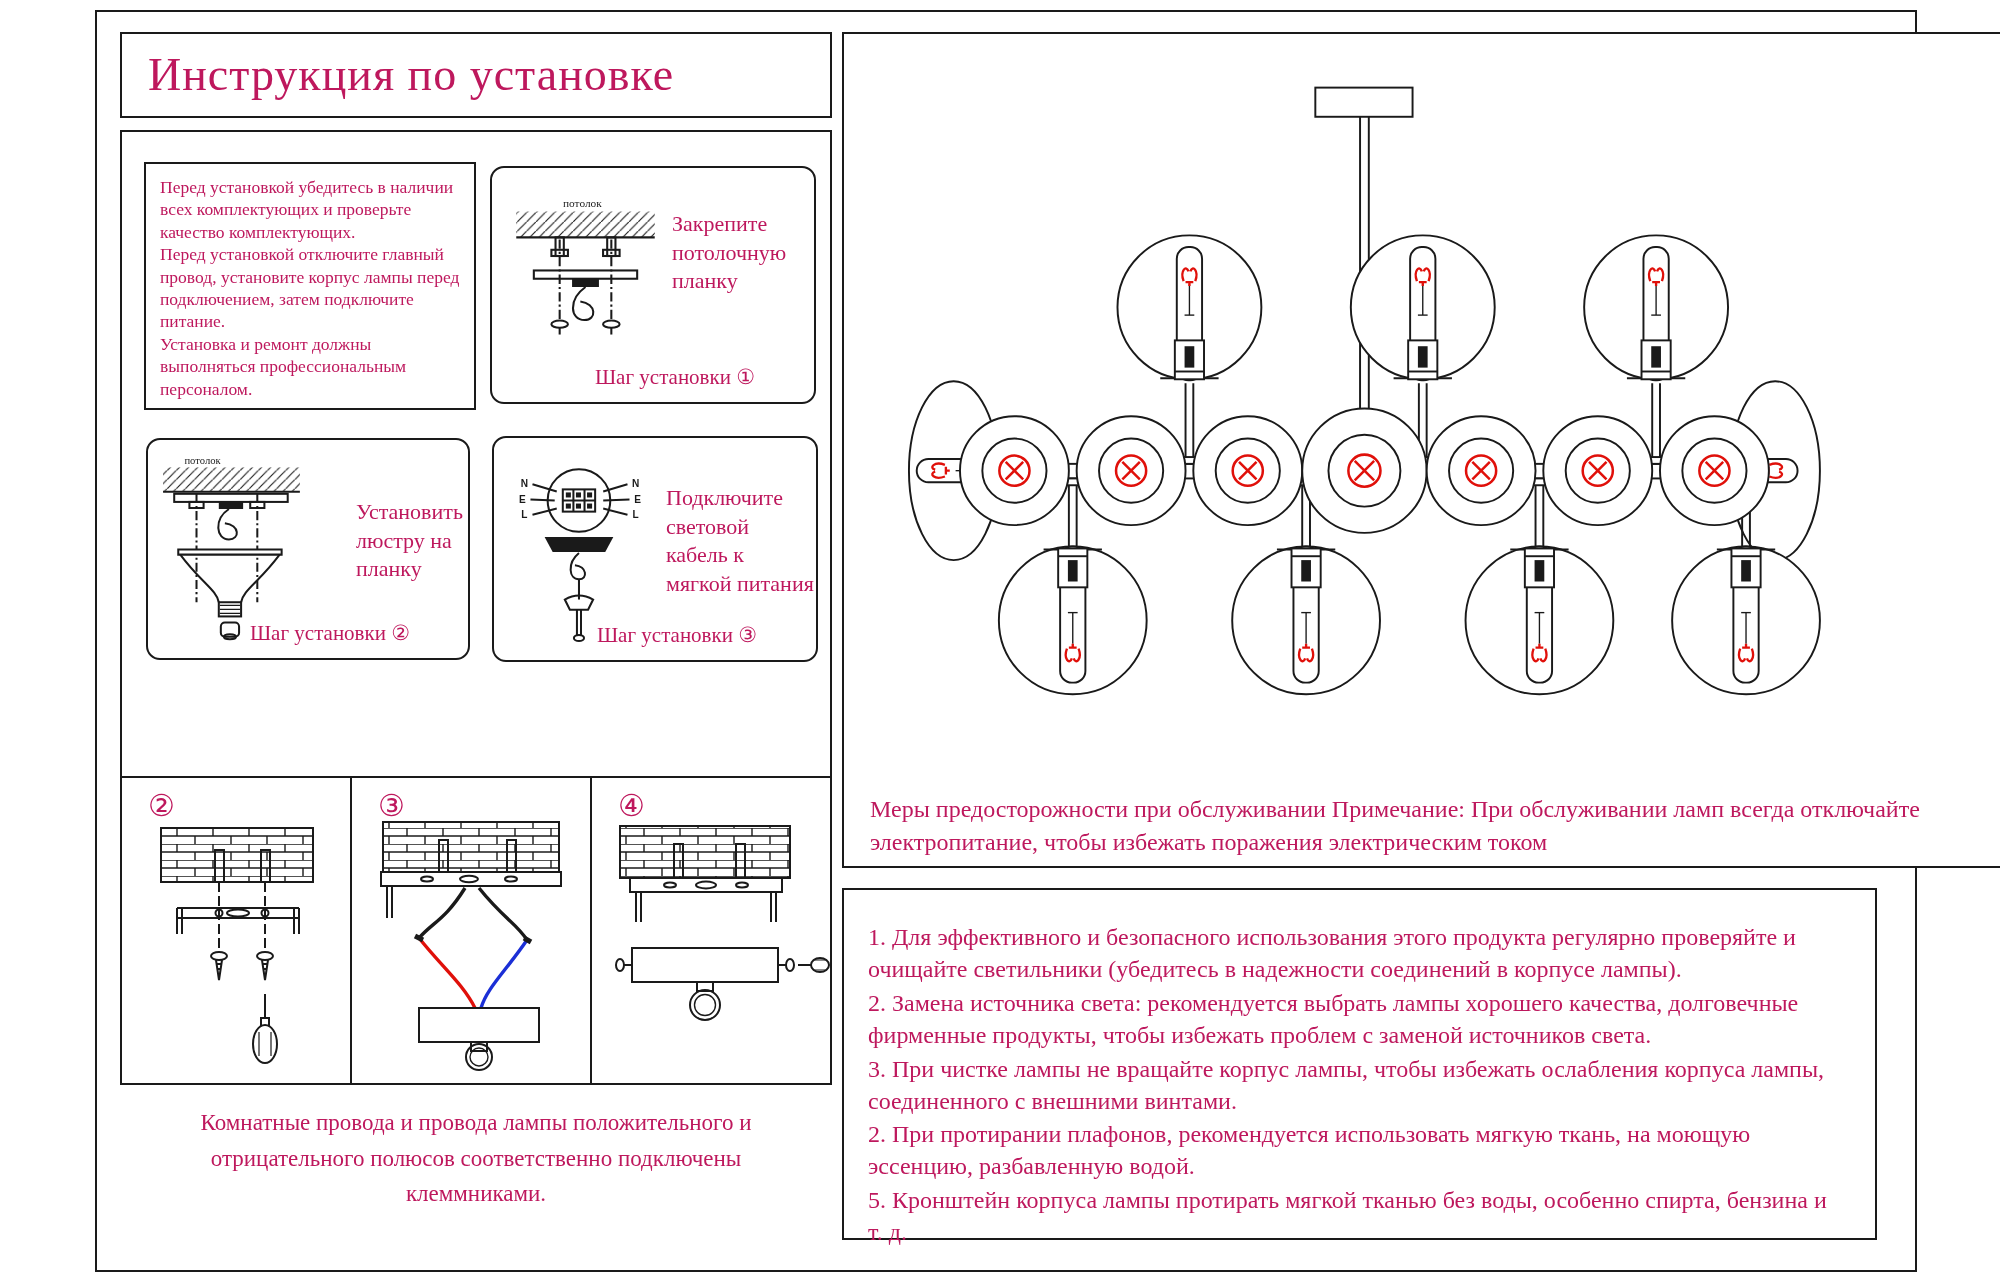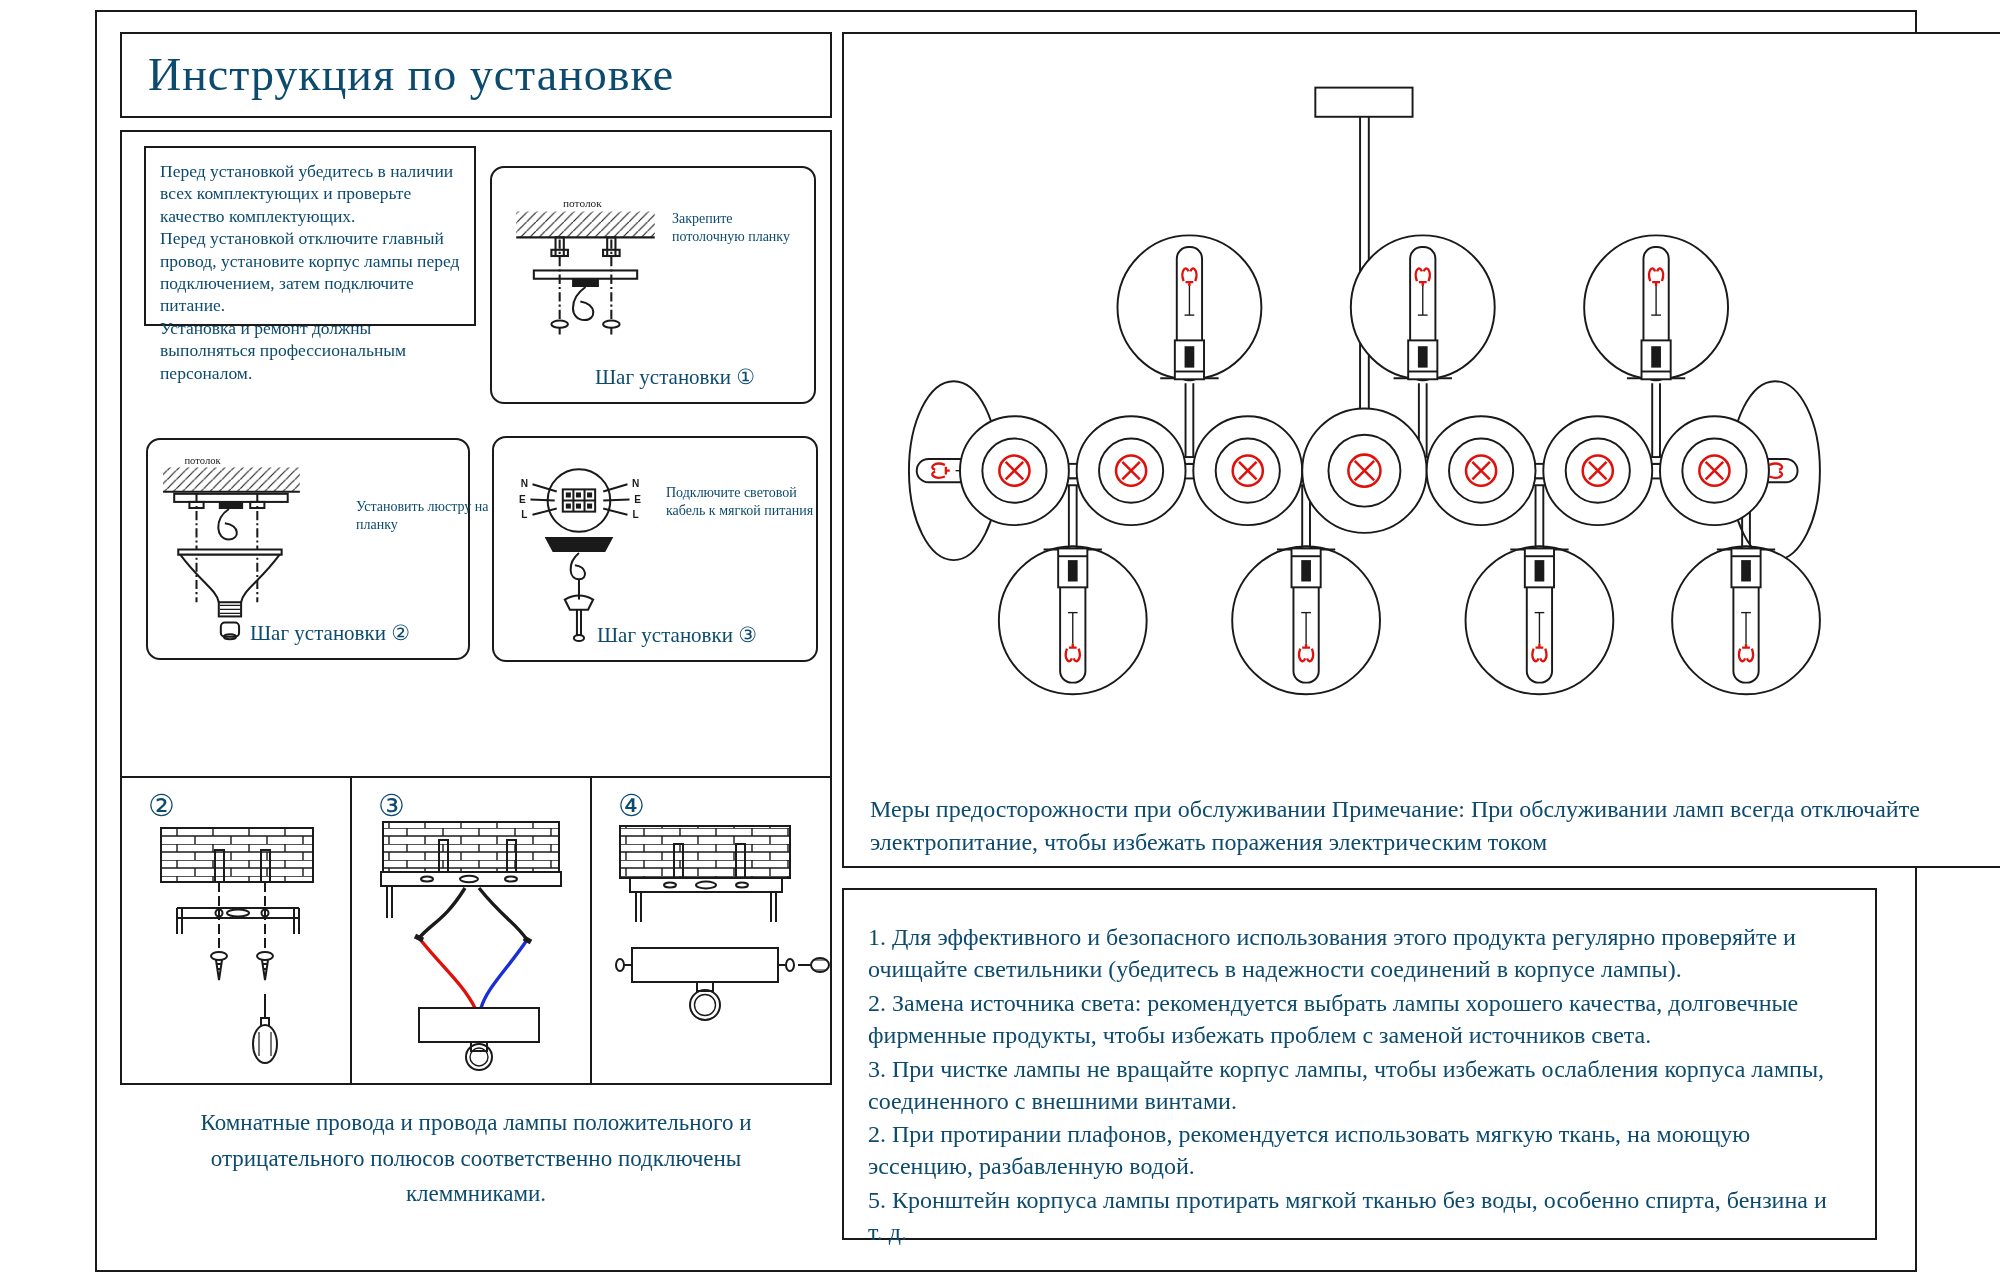--- a/index.html
+++ b/index.html
@@ -1,30 +1,30 @@
 <!DOCTYPE html>
 <html><head>
 <meta charset="utf-8">
 <style>
   html,body{margin:0;padding:0;background:#fff;}
   .page{position:relative;width:2000px;height:1279px;background:#fff;
-        font-family:"Liberation Serif","DejaVu Serif",serif;color:#0c4a6e;overflow:hidden;}
+        font-family:"Liberation Serif","DejaVu Serif",serif;color:#be185d;overflow:hidden;}
   .abs{position:absolute;}
   .bx{border:2px solid #1a1a1a;box-sizing:border-box;background:#fff;}
   .outer{left:95px;top:10px;width:1818px;height:1258px;border:2px solid #1a1a1a;}
   .title-box{left:120px;top:32px;width:712px;height:86px;}
   .title-box span{display:block;padding-left:26px;line-height:82px;font-size:46px;letter-spacing:1px;}
   .left-box{left:120px;top:130px;width:712px;height:648px;}
-  .intro-box{left:22px;top:14px;width:332px;height:180px;border:2px solid #1a1a1a;box-sizing:border-box;}
+  .intro-box{left:22px;top:30px;width:332px;height:248px;border:2px solid #1a1a1a;box-sizing:border-box;}
   .intro-text{padding:12px 14px;font-size:17.5px;line-height:1.28;white-space:pre-line;}
   .step-box{border:2px solid #1a1a1a;border-radius:14px;box-sizing:border-box;background:#fff;}
   .s1{left:368px;top:34px;width:326px;height:238px;}
   .s2{left:24px;top:306px;width:324px;height:222px;}
   .s3{left:370px;top:304px;width:326px;height:226px;}
-  .step-desc{position:absolute;font-size:14px;line-height:1.3;}
+  .step-desc{position:absolute;font-size:22px;line-height:1.3;}
   .step-cap{position:absolute;left:0;right:0;bottom:12px;text-align:center;font-size:21px;margin-left:44px;}
   .panels-row{left:120px;top:778px;width:712px;height:307px;border:2px solid #1a1a1a;border-top:none;box-sizing:border-box;display:flex;}
   .panel{position:relative;height:100%;box-sizing:border-box;}
   .panel+.panel{border-left:2px solid #1a1a1a;}
   .p2{width:228px;} .p3{width:240px;} .p4{width:240px;}
   .pnum{position:absolute;left:26px;top:10px;font-size:30px;}
   .panel svg{display:block;margin:34px auto 0;}
   .bottom-note{left:120px;top:1105px;width:712px;padding:0 52px;box-sizing:border-box;
                text-align:center;font-size:23px;line-height:1.55;}
   .right-box{left:842px;top:32px;width:1205px;height:836px;}

